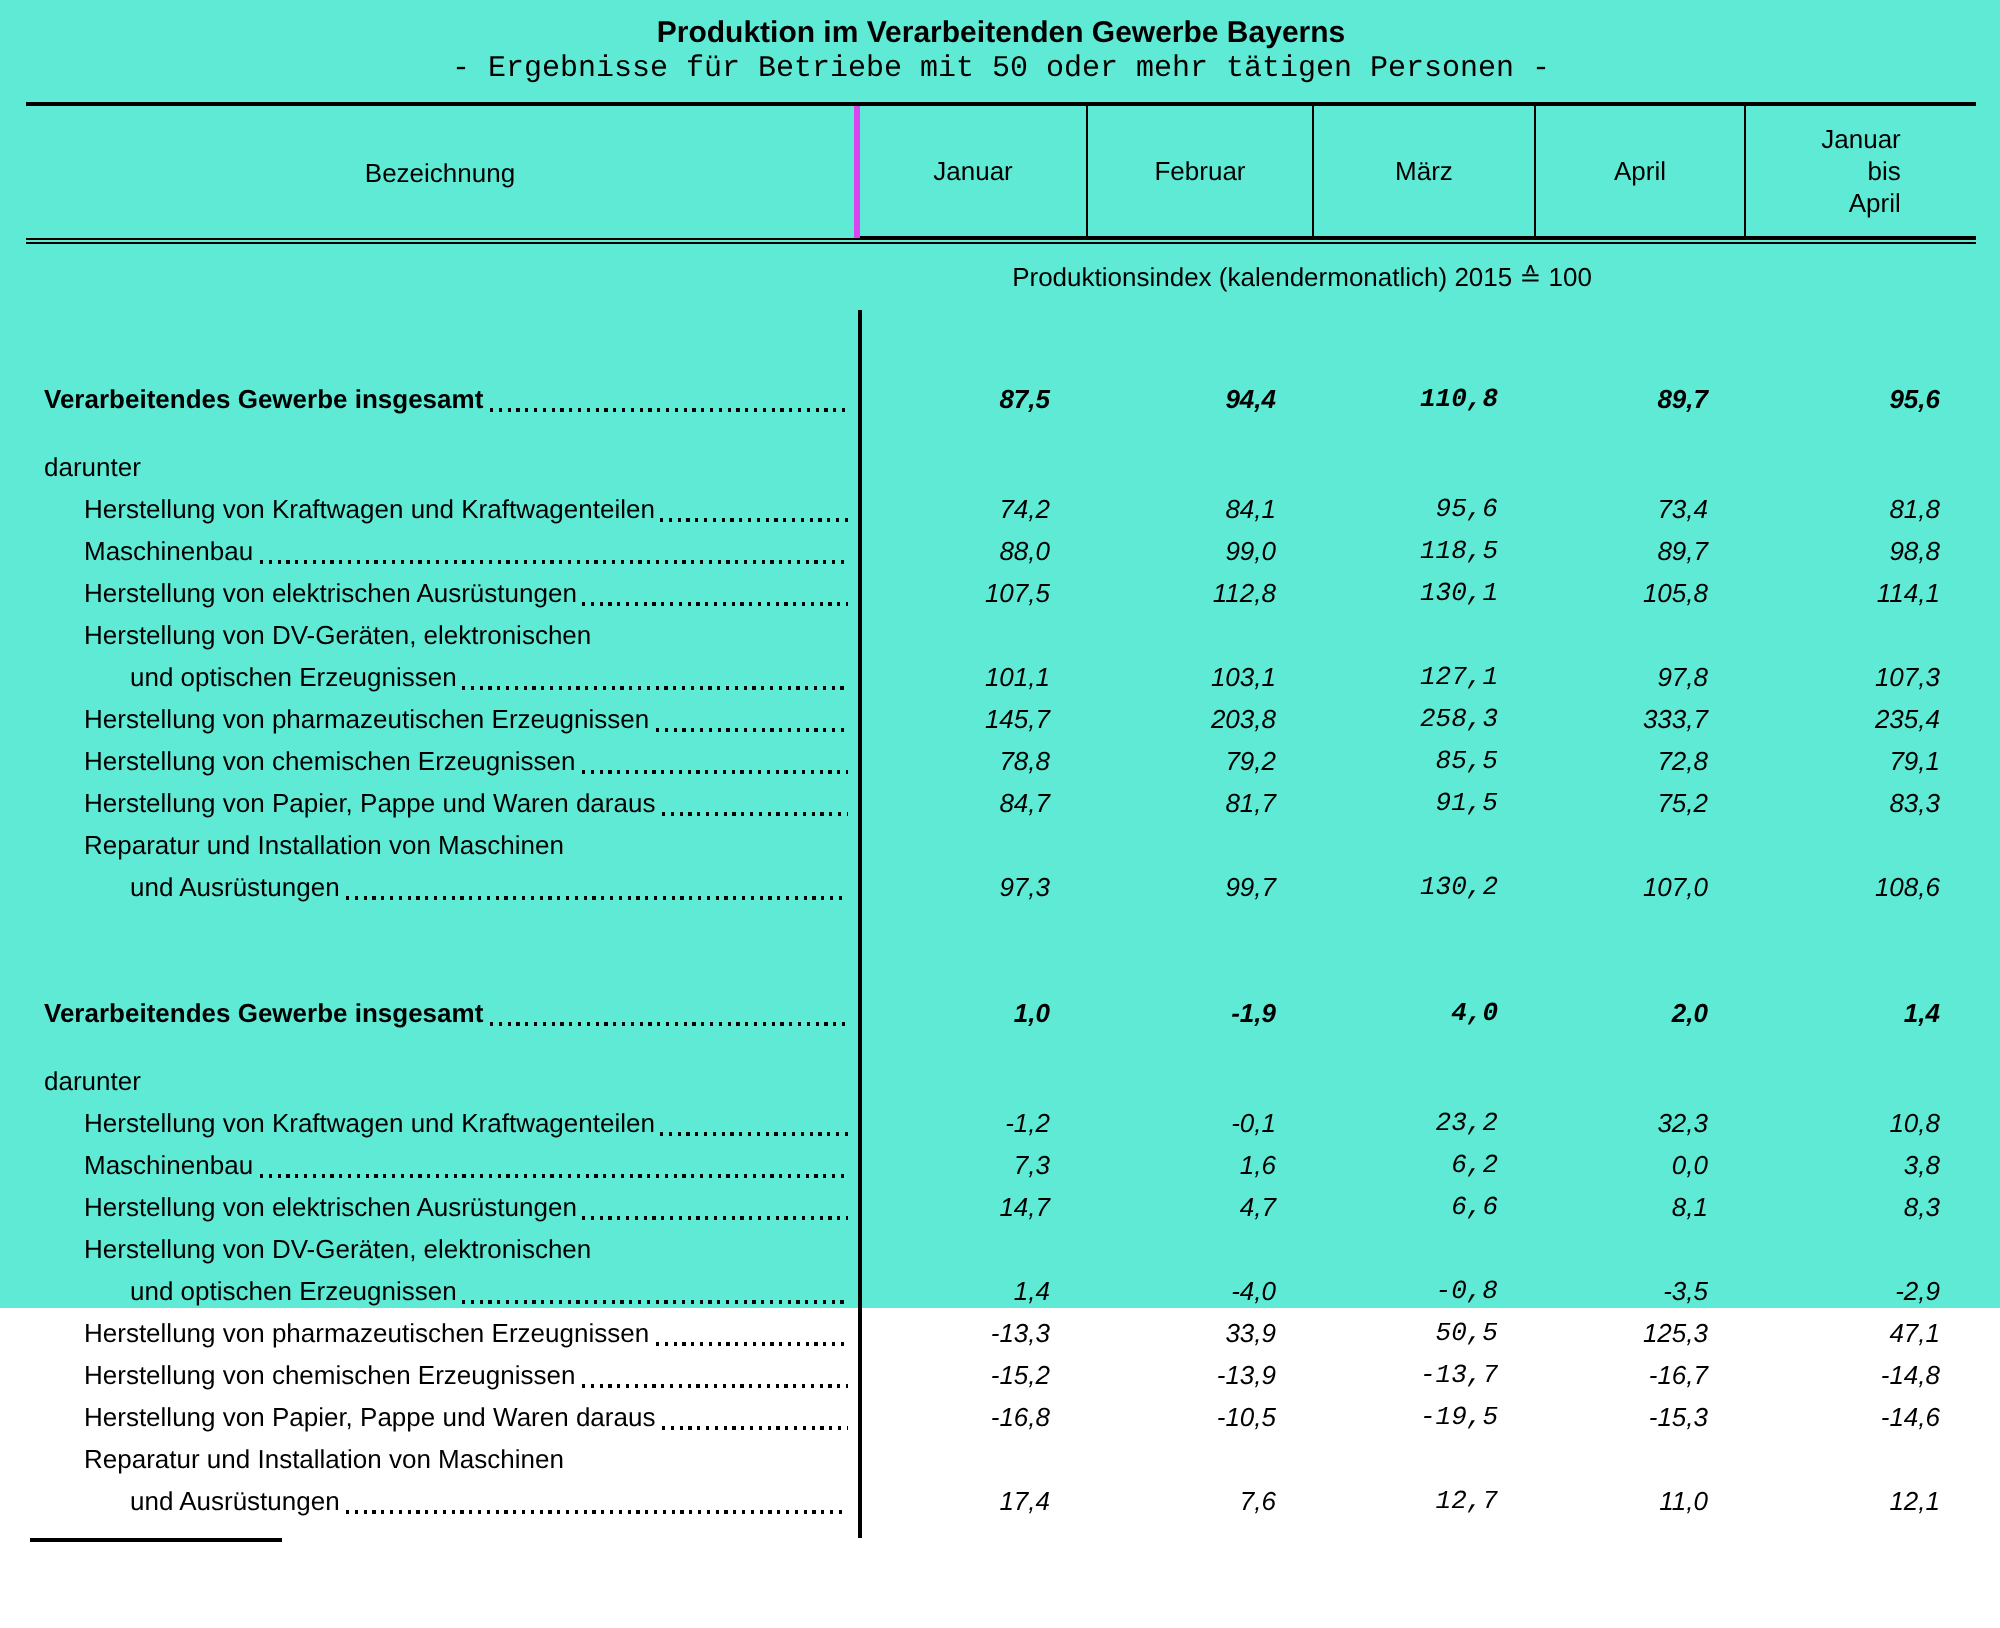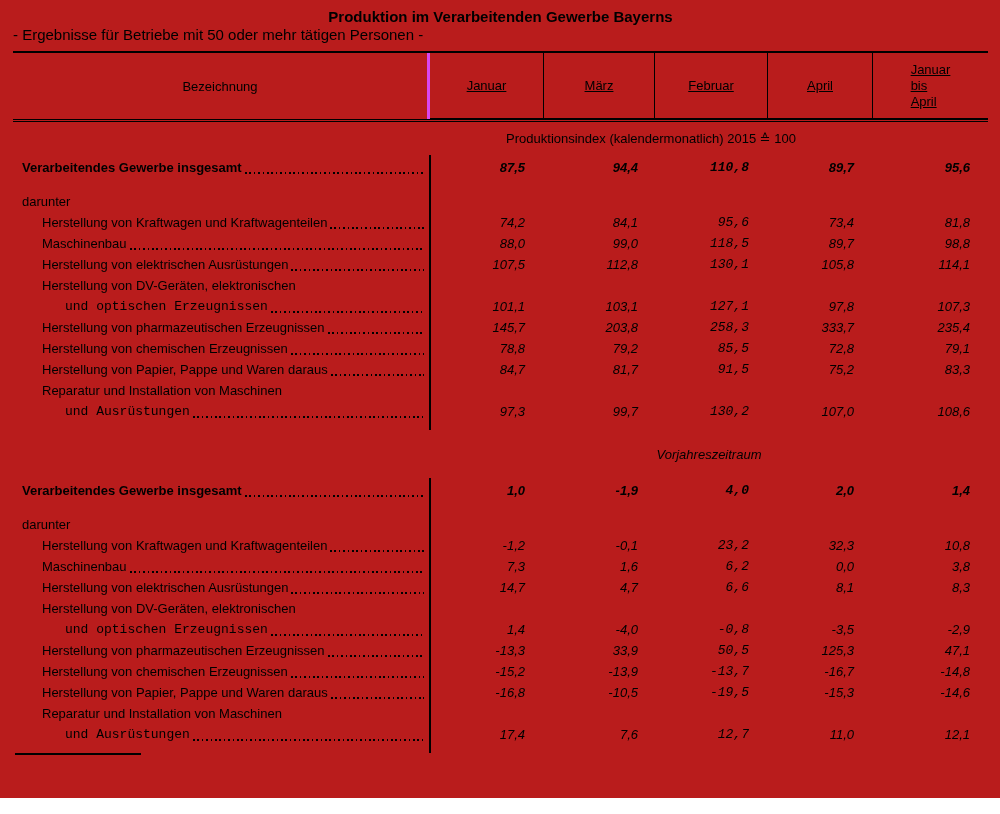--- a/index.html
+++ b/index.html
@@ -4,31 +4,33 @@
 <style>
   * { margin: 0; padding: 0; box-sizing: border-box; }
   html, body { background: #ffffff; }
   body {
     font-family: "Liberation Sans", "DejaVu Sans", sans-serif;
     color: #000;
     width: 1000px;
     height: 814px;
     overflow: hidden;
   }
-  .page { width: 1000px; height: 798px; padding: 8px 12px 0 13px; background: #b91c1c; }
+  .page { width: 1000px; height: 654px; padding: 8px 12px 0 13px; background: #5eead4; }
 
   .title {
     text-align: center;
     font-size: 15px;
     font-weight: bold;
     line-height: 18px;
   }
   .subtitle {
+    text-align: center;
     font-size: 15px;
     line-height: 18px;
+    font-family: Liberation Mono, monospace;
   }
 
   
   .thead {
     margin-top: 7px;
     border-top: 2px solid #000;
     border-bottom: 3px double #000;
     display: flex;
     width: 975px;
   }
@@ -39,25 +41,24 @@
     align-items: center;
     justify-content: center;
     font-size: 13px;
   }
   .head-right { flex: 1 1 auto; }
   .months-row { display: flex; height: 66px; border-bottom: 1.5px solid #000; }
   .month-cell {
     display: flex;
     align-items: center;
     justify-content: center;
-    text-align: left;
+    text-align: right;
     font-size: 13px;
     line-height: 16px;
     white-space: pre-line;
-    text-decoration: underline;
   }
   .mc0 { width: 113px; }
   .mc1 { width: 113px; border-left: 1.5px solid #000; }
   .mc2 { width: 111px; border-left: 1.5px solid #000; }
   .mc3 { width: 105px; border-left: 1.5px solid #000; }
   .mc4 { width: 116px; border-left: 1.5px solid #000; }
   .year-row {
     height: 24px;
     display: flex;
     align-items: center;
@@ -75,26 +76,26 @@
     justify-content: center;
     font-size: 13px;
   }
   .sec-head.months-only { width: 442px; }
   .sec-head.it { font-style: italic; height: 48px; }
 
   
   .sec-body { position: relative; width: 975px; padding: 2px 0 8px 0; }
   .divider { position: absolute; left: 416px; top: 0; bottom: 0; width: 2px; background: #000; }
   .row { display: flex; line-height: 21px; height: 21px; font-size: 13px; }
-  .row.gap-after { margin-bottom: 13px; }
+  .row.gap-after { margin-bottom: 13px; margin-top: 32px; }
   .row.bold { font-weight: bold; }
   .lc { flex: 0 0 417px; display: flex; overflow: hidden; }
   .lc.ind0 { padding-left: 9px; }
   .lc.ind1 { padding-left: 29px; }
-  .lc.ind2 { padding-left: 52px; font-family: Liberation Mono, monospace; }
+  .lc.ind2 { padding-left: 52px; }
   .lbl { white-space: nowrap; }
   .leader {
     flex: 1 1 auto;
     align-self: flex-end;
     height: 2px;
     margin: 0 6px 4px 3px;
     background-image: repeating-linear-gradient(to right, #000 0 1.6px, transparent 1.6px 4.4px);
   }
   .vc {
     text-align: right;
@@ -123,22 +124,22 @@
 
   <div class="title">Produktion im Verarbeitenden Gewerbe Bayerns</div>
   <div class="subtitle">- Ergebnisse für Betriebe mit 50 oder mehr tätigen Personen -</div>
 
   <div>
     <div class="thead">
       <div class="label-head">Bezeichnung</div>
       <div class="head-right">
         <div class="months-row">
           <div class="month-cell mc0">Januar</div>
+          <div class="month-cell mc1">Februar</div>
           <div class="month-cell mc2">März</div>
-          <div class="month-cell mc1">Februar</div>
           <div class="month-cell mc3">April</div>
           <div class="month-cell mc4">Januar
 bis
 April</div>
         </div>
       </div>
     </div>
 
     <div id="sections">
         <div class="sec-head months-only">Produktionsindex (kalendermonatlich) 2015 ≙ 100</div>
@@ -252,21 +253,20 @@
               <div class="lbl">und Ausrüstungen</div>
               <div class="leader"></div>
             </div>
             <div class="vc vc0">97,3</div>
             <div class="vc vc1">99,7</div>
             <div class="vc vc2">130,2</div>
             <div class="vc vc3">107,0</div>
             <div class="vc vc4">108,6</div>
           </div>
         </div>
-        <div class="sec-head it">Vorjahreszeitraum</div>
         <div class="sec-body">
           <div class="divider"></div>
           <div class="row bold gap-after">
             <div class="lc ind0">
               <div class="lbl">Verarbeitendes Gewerbe insgesamt</div>
               <div class="leader"></div>
             </div>
             <div class="vc vc0">1,0</div>
             <div class="vc vc1">-1,9</div>
             <div class="vc vc2">4,0</div>

